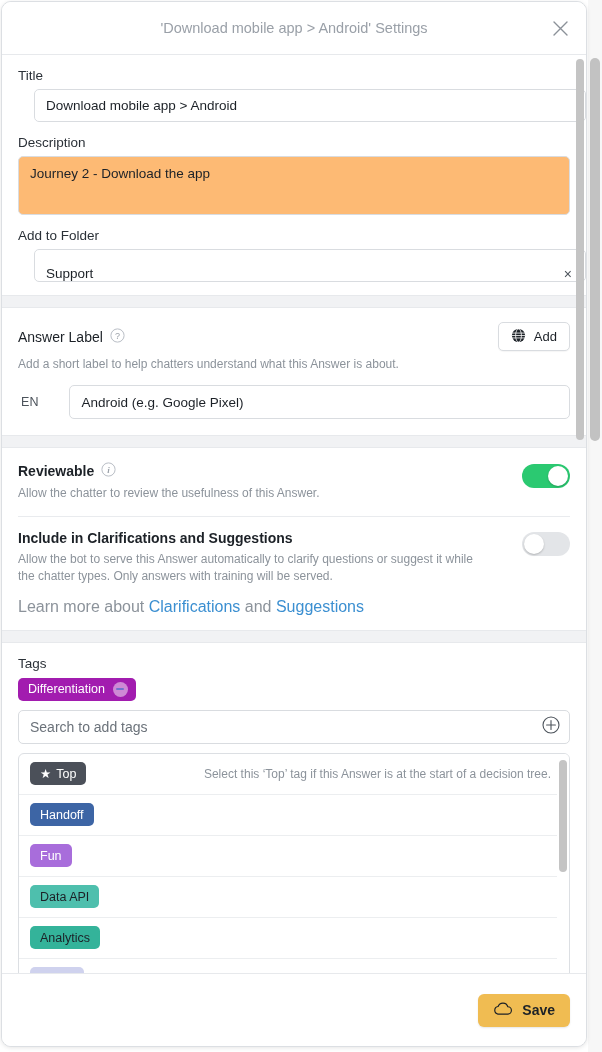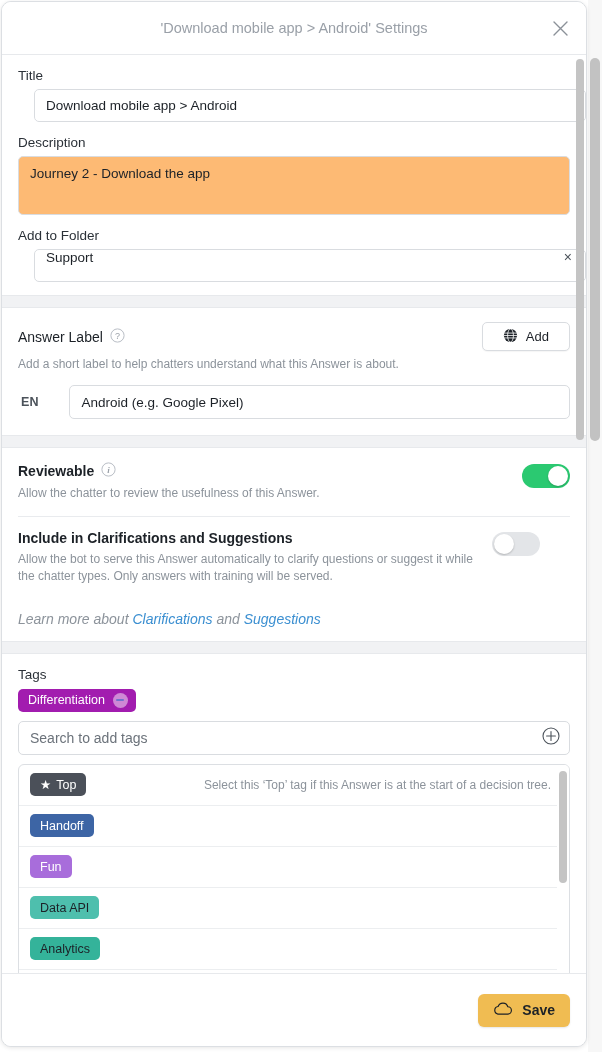--- a/index.html
+++ b/index.html
@@ -141,21 +141,21 @@
     border: 1px solid #d9dce0;
     border-radius: 5px;
     padding: 9px 11px;
     font-size: 13.5px;
     color: #1c2127;
     background: #fdba74;
   }
   .select-input {
     position: relative;
     display: flex;
-    align-items: flex-start;
+    align-items: flex-end;
     justify-content: space-between;
   }
   .select-clear {
     color: #4c535b;
     font-size: 14px;
     line-height: 1;
     cursor: pointer;
     padding: 0 2px;
   }
 
@@ -178,48 +178,48 @@
     font-size: 12px;
     color: #8c939b;
     margin-top: 5px;
     line-height: 1.45;
   }
   .pill-btn {
     display: inline-flex;
     align-items: center;
     gap: 8px;
     height: 29px;
-    padding: 0 20px;
+    padding: 0 12px;
     border: 1px solid #d9dce0;
     border-radius: 5px;
     background: #fff;
     font-size: 13px;
     color: #1c2127;
     cursor: pointer;
     box-shadow: 0 1px 1px rgba(0,0,0,.04);
   }
   .lang-row {
     display: flex;
     align-items: center;
     gap: 12px;
     margin-top: 12px;
   }
   .lang-code {
     font-size: 12.5px;
     color: #4c535b;
     width: 26px;
     text-align: center;
-    font-weight: bold;
   }
   .lang-row .text-input { flex: 1 1 auto; height: 34px; }
 
   
   .toggle-row {
     display: flex;
     align-items: flex-start;
+    justify-content: space-between;
     gap: 12px;
   }
   .toggle {
     flex: 0 0 auto;
     width: 48px; height: 24px;
     border-radius: 12px;
     position: relative;
     cursor: pointer;
     margin-top: 2px;
   }
@@ -235,24 +235,23 @@
   }
   .toggle.on .knob { right: 2px; }
   .toggle.off .knob { left: 2px; }
 
   .inner-divider {
     height: 1px;
     background: #e9ebee;
     margin: 13px 0 0 0;
   }
   .learn-more {
-    font-size: 14px;
+    font-size: 16px;
     color: #8c939b;
-    margin-top: 25px;
-    font-style: italic;
+    margin-top: 12px;
   }
   .learn-more a {
     color: #3b8fd1;
     text-decoration: none;
     cursor: pointer;
   }
 
   
   .tags-label {
     font-size: 13.5px;

